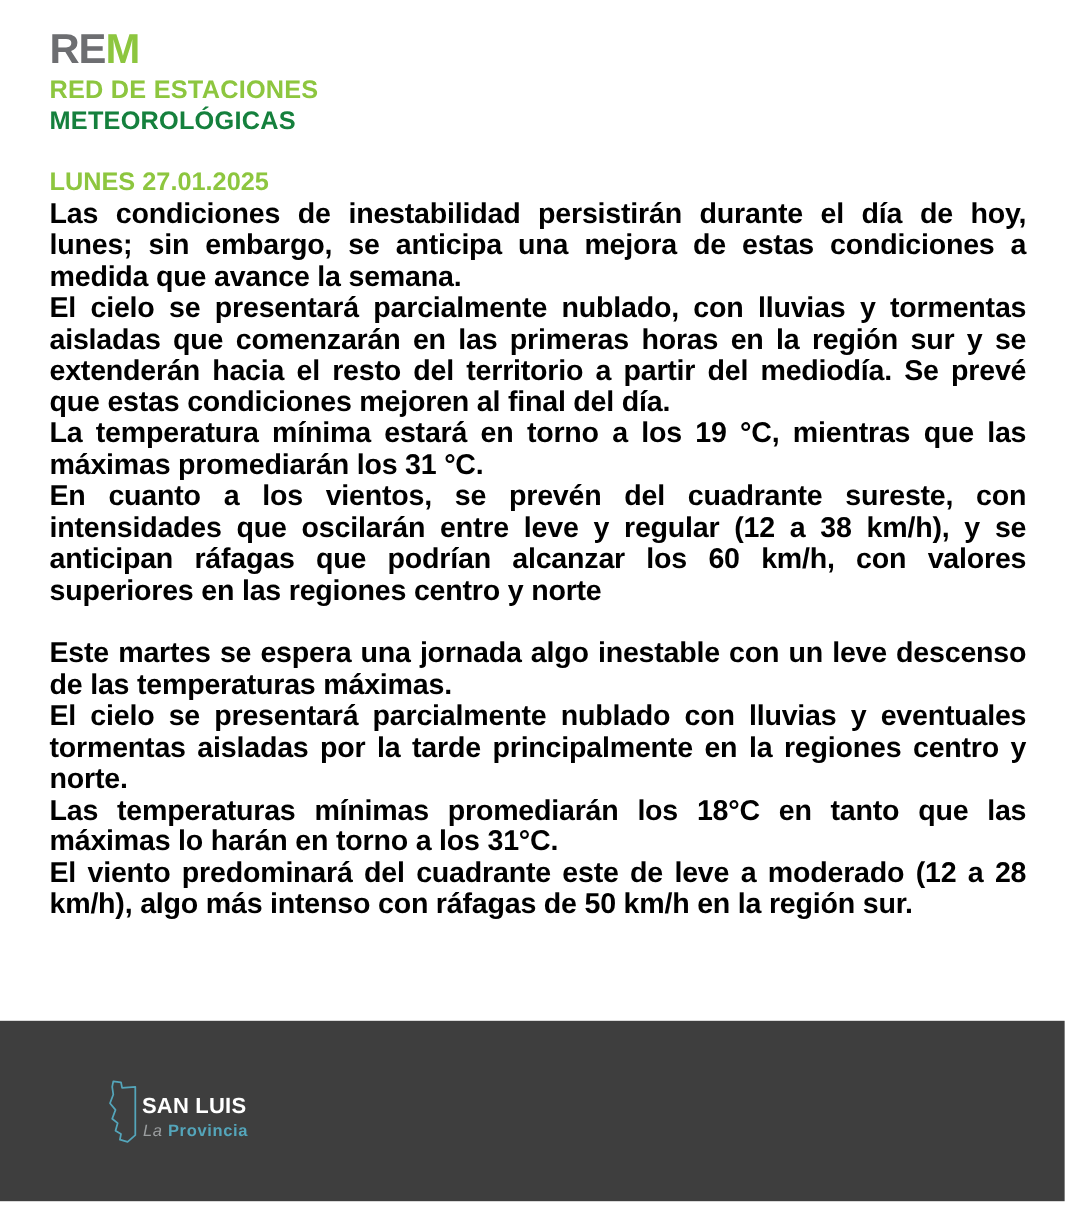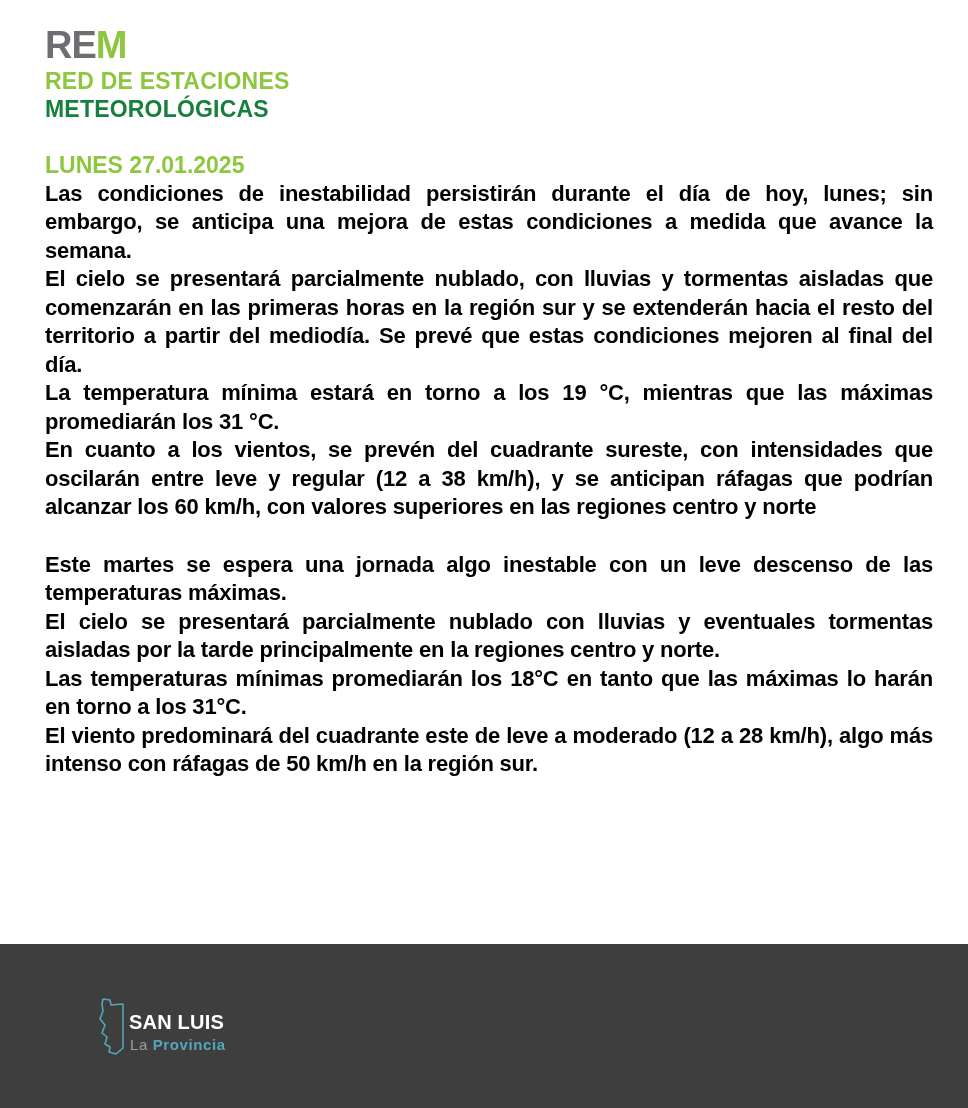--- a/index.html
+++ b/index.html
@@ -42,32 +42,32 @@
   
   .report { margin-top: 30px; width: 888px; }
   .section-heading {
     color: #8DC63F;
     font-size: 23px;
     line-height: 28.5px;
     margin: 0;
   }
   .section p {
     color: #000000;
-    font-size: 22px;
+    font-size: 26px;
     line-height: 28.5px;
     margin: 0;
     text-align: justify;
     letter-spacing: -0.2px;
   }
   .section-martes { margin-top: 29px; }
   
   .footer {
     position: absolute;
     left: 0;
-    bottom: 0;
+    bottom: 16px;
     width: 968px;
     height: 164px;
     background: #3E3E3E;
   }
   .footer-logo {
     position: absolute;
     left: 95px;
     top: 53px;
     display: flex;
     align-items: center;
@@ -80,21 +80,21 @@
     letter-spacing: 0.2px;
     line-height: 1.0;
     margin: 6px 0 0 0;
   }
   .footer-subtitle {
     font-size: 15px;
     line-height: 1.0;
     margin: 5px 0 0 1px;
     letter-spacing: 0.6px;
   }
-  .footer-subtitle .la { color: #9B9EA0; font-weight: normal; }
+  .footer-subtitle .la { color: #9B9EA0; font-weight: normal; font-style: italic; }
   .footer-subtitle .provincia { color: #54A5BA; }
 </style>
 </head>
 <body>
 
 <div class="page">
 
   <div class="rem-logo">
     <div class="rem-acronym"><span class="rem-gray">RE</span><span class="rem-green">M</span></div>
     <div class="rem-line1">RED DE ESTACIONES</div>

